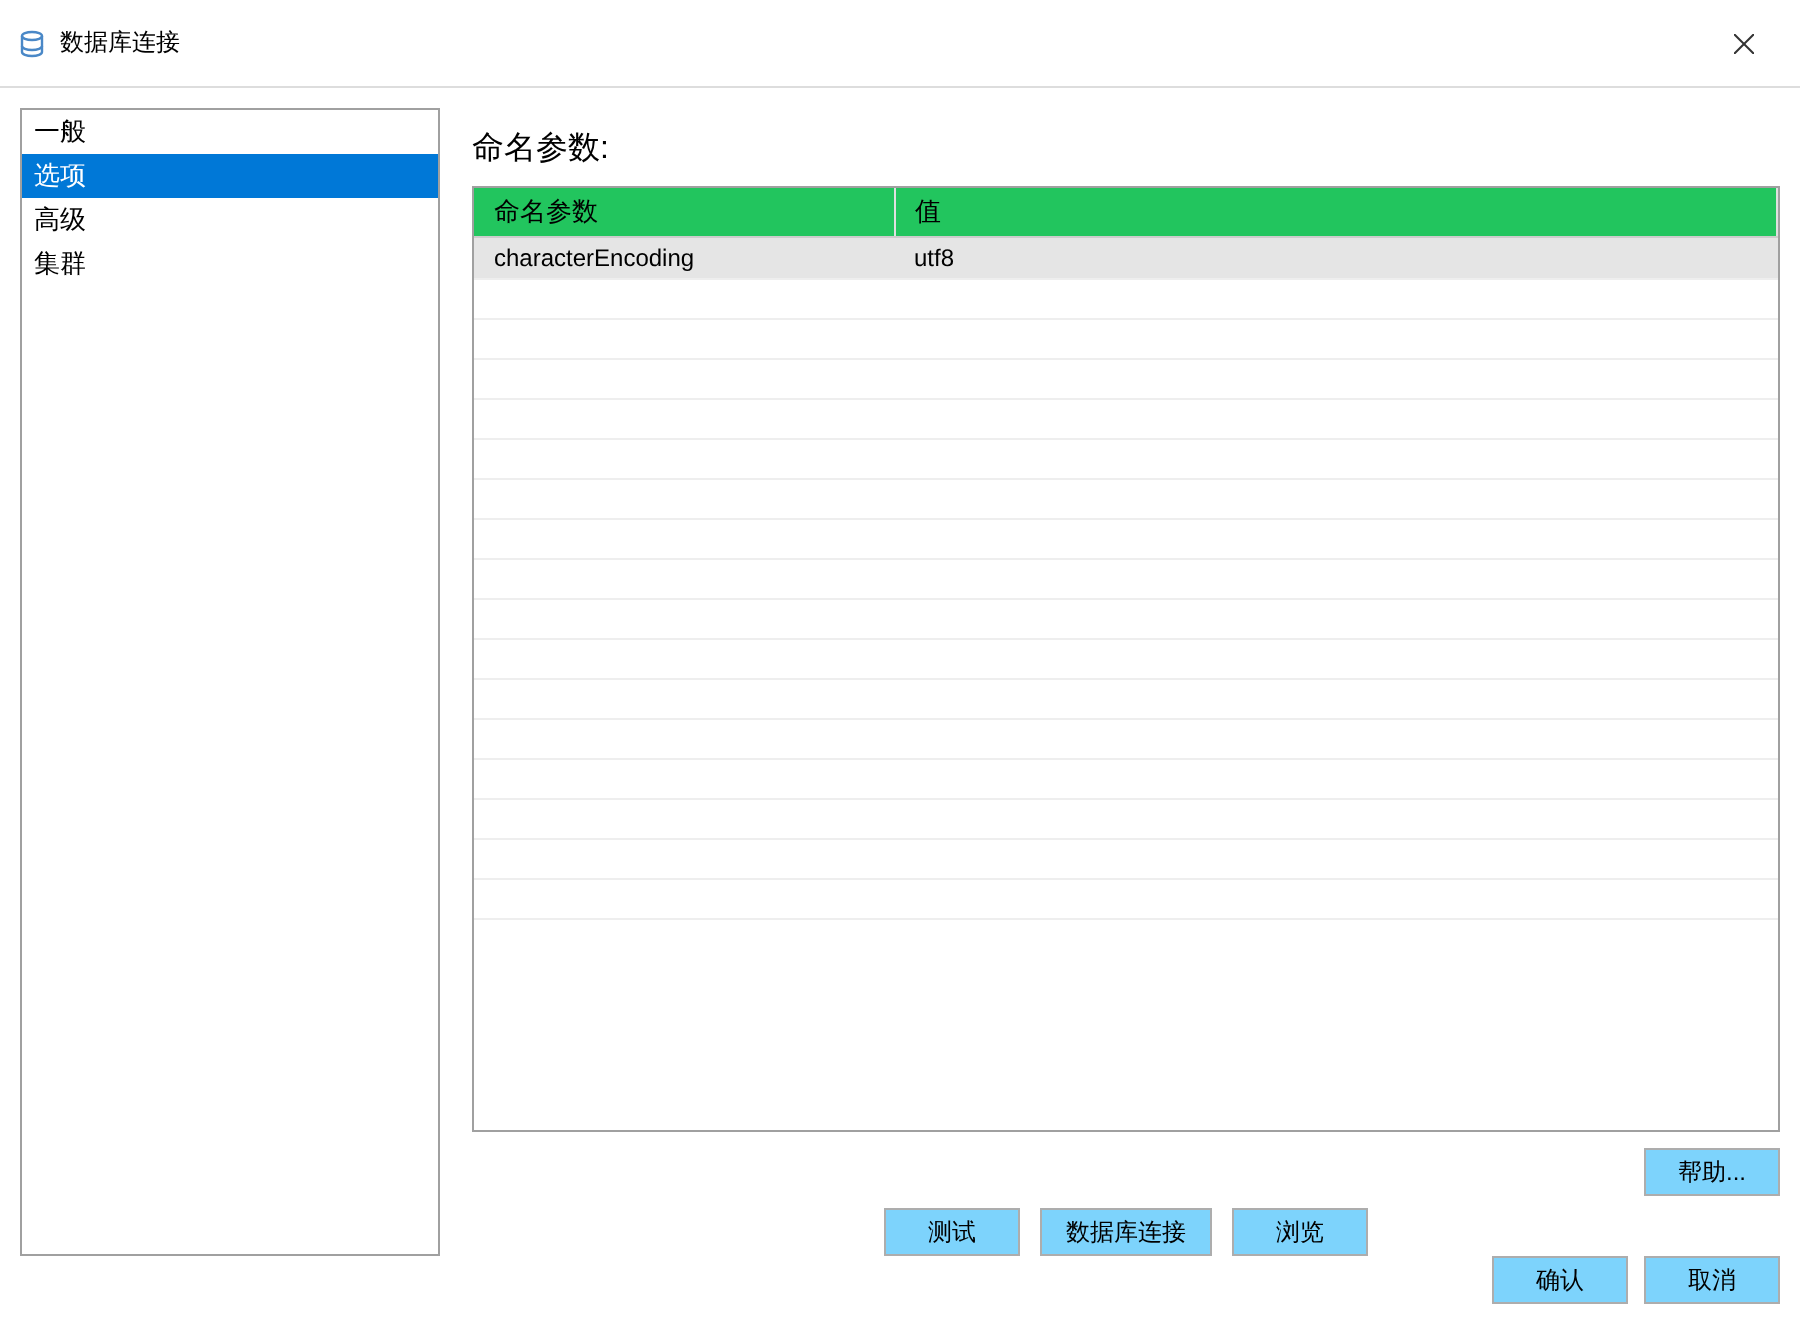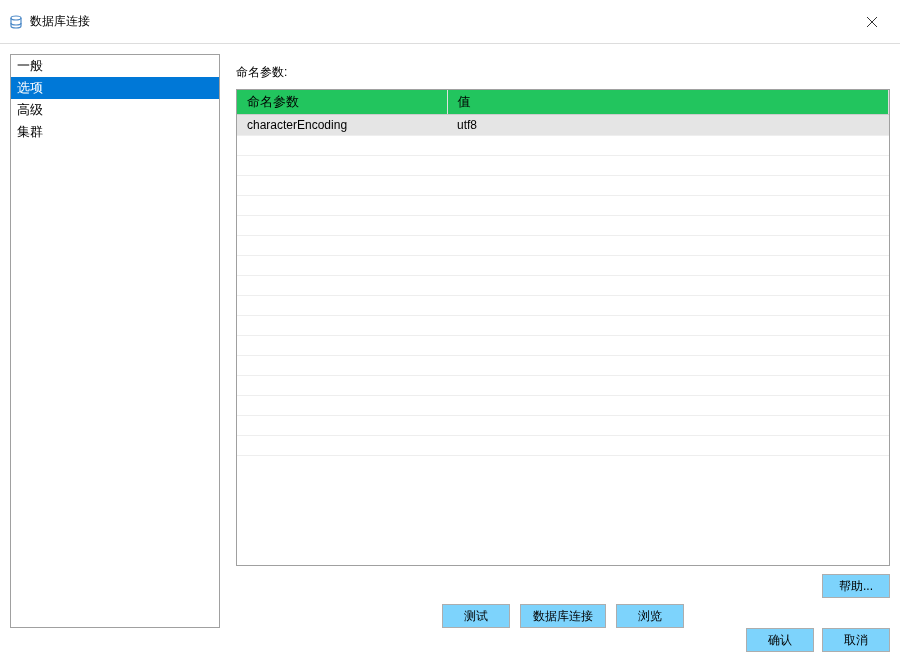--- a/index.html
+++ b/index.html
@@ -55,21 +55,21 @@
       background: #0078d7;
       color: #fff;
     }
     .main {
       flex: 1;
       display: flex;
       flex-direction: column;
       padding-left: 16px;
     }
     .section-label {
-      font-size: 12px;
+      font-size: 16px;
       margin: 10px 0 8px 0;
     }
     .table-wrap {
       border: 1px solid #a0a0a0;
       flex: 1;
       overflow: hidden;
       background: #fff;
     }
     .table {
       width: 100%;

